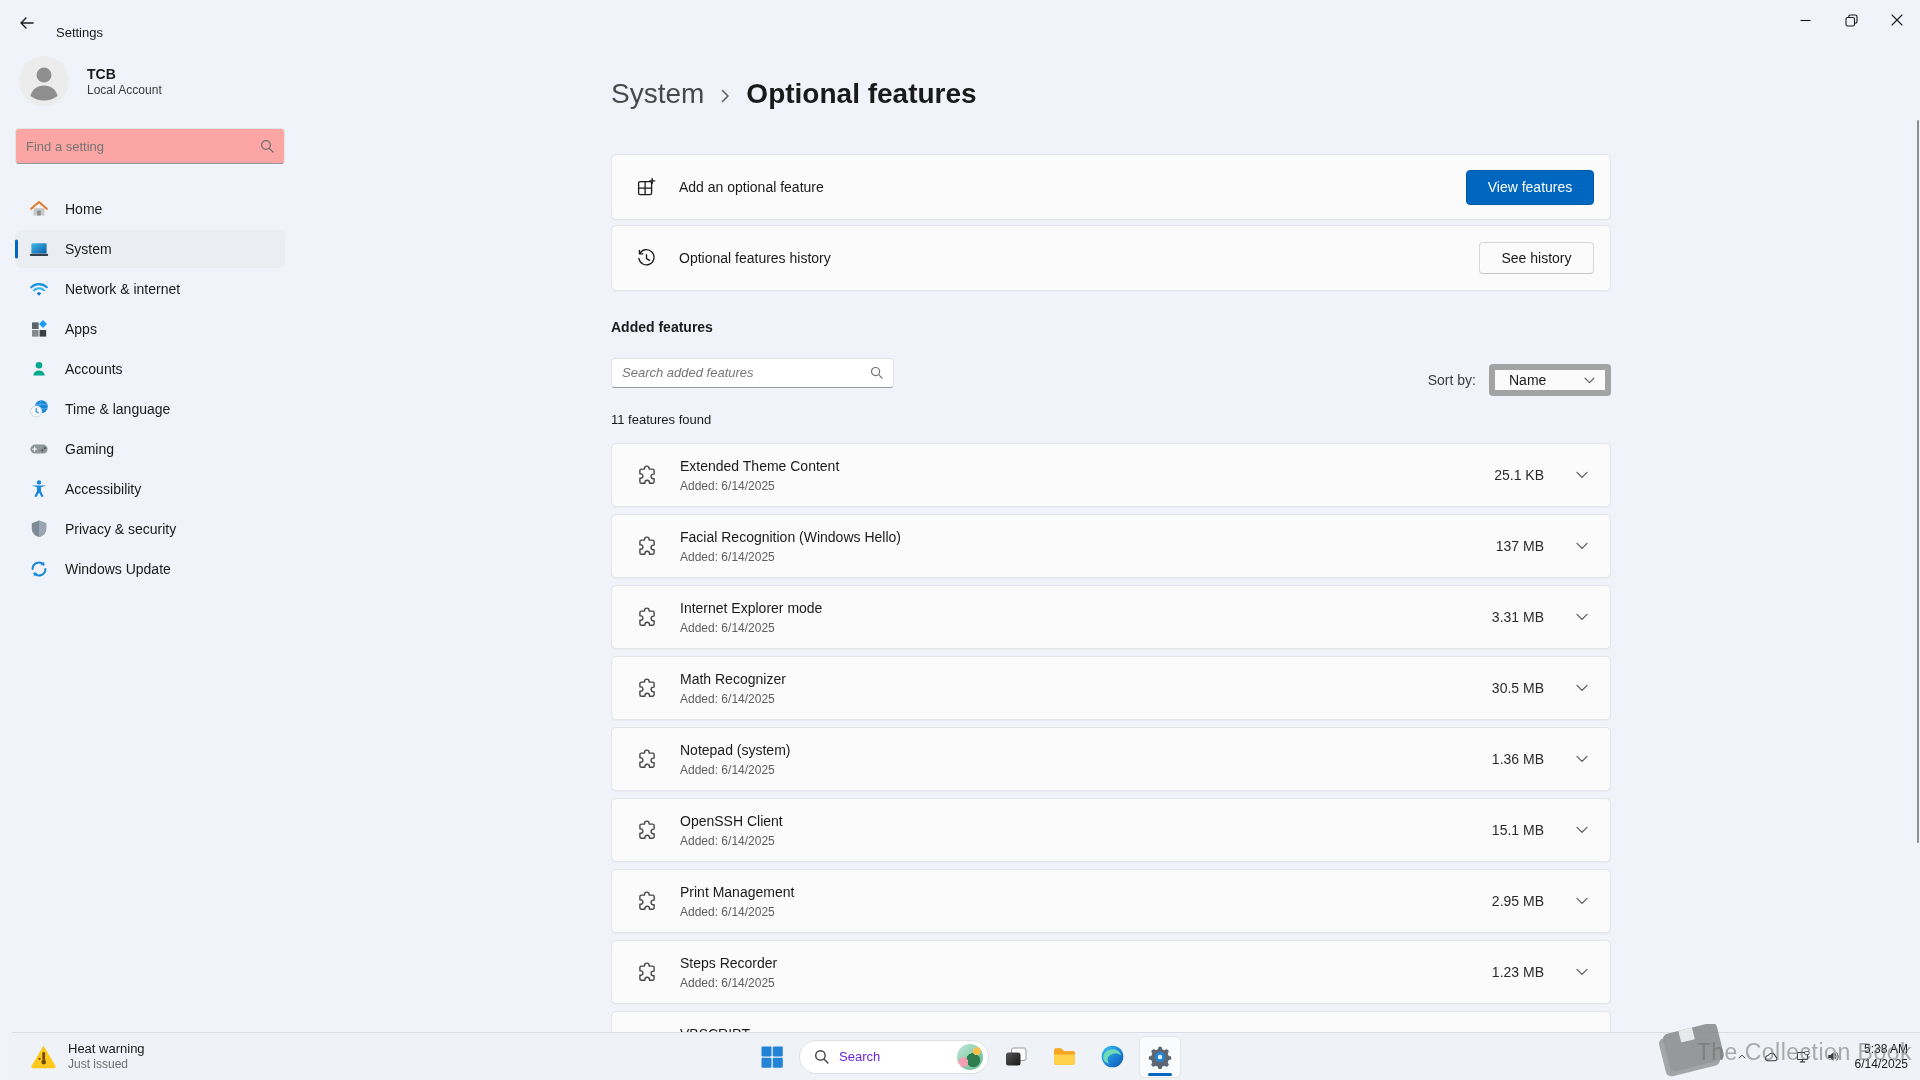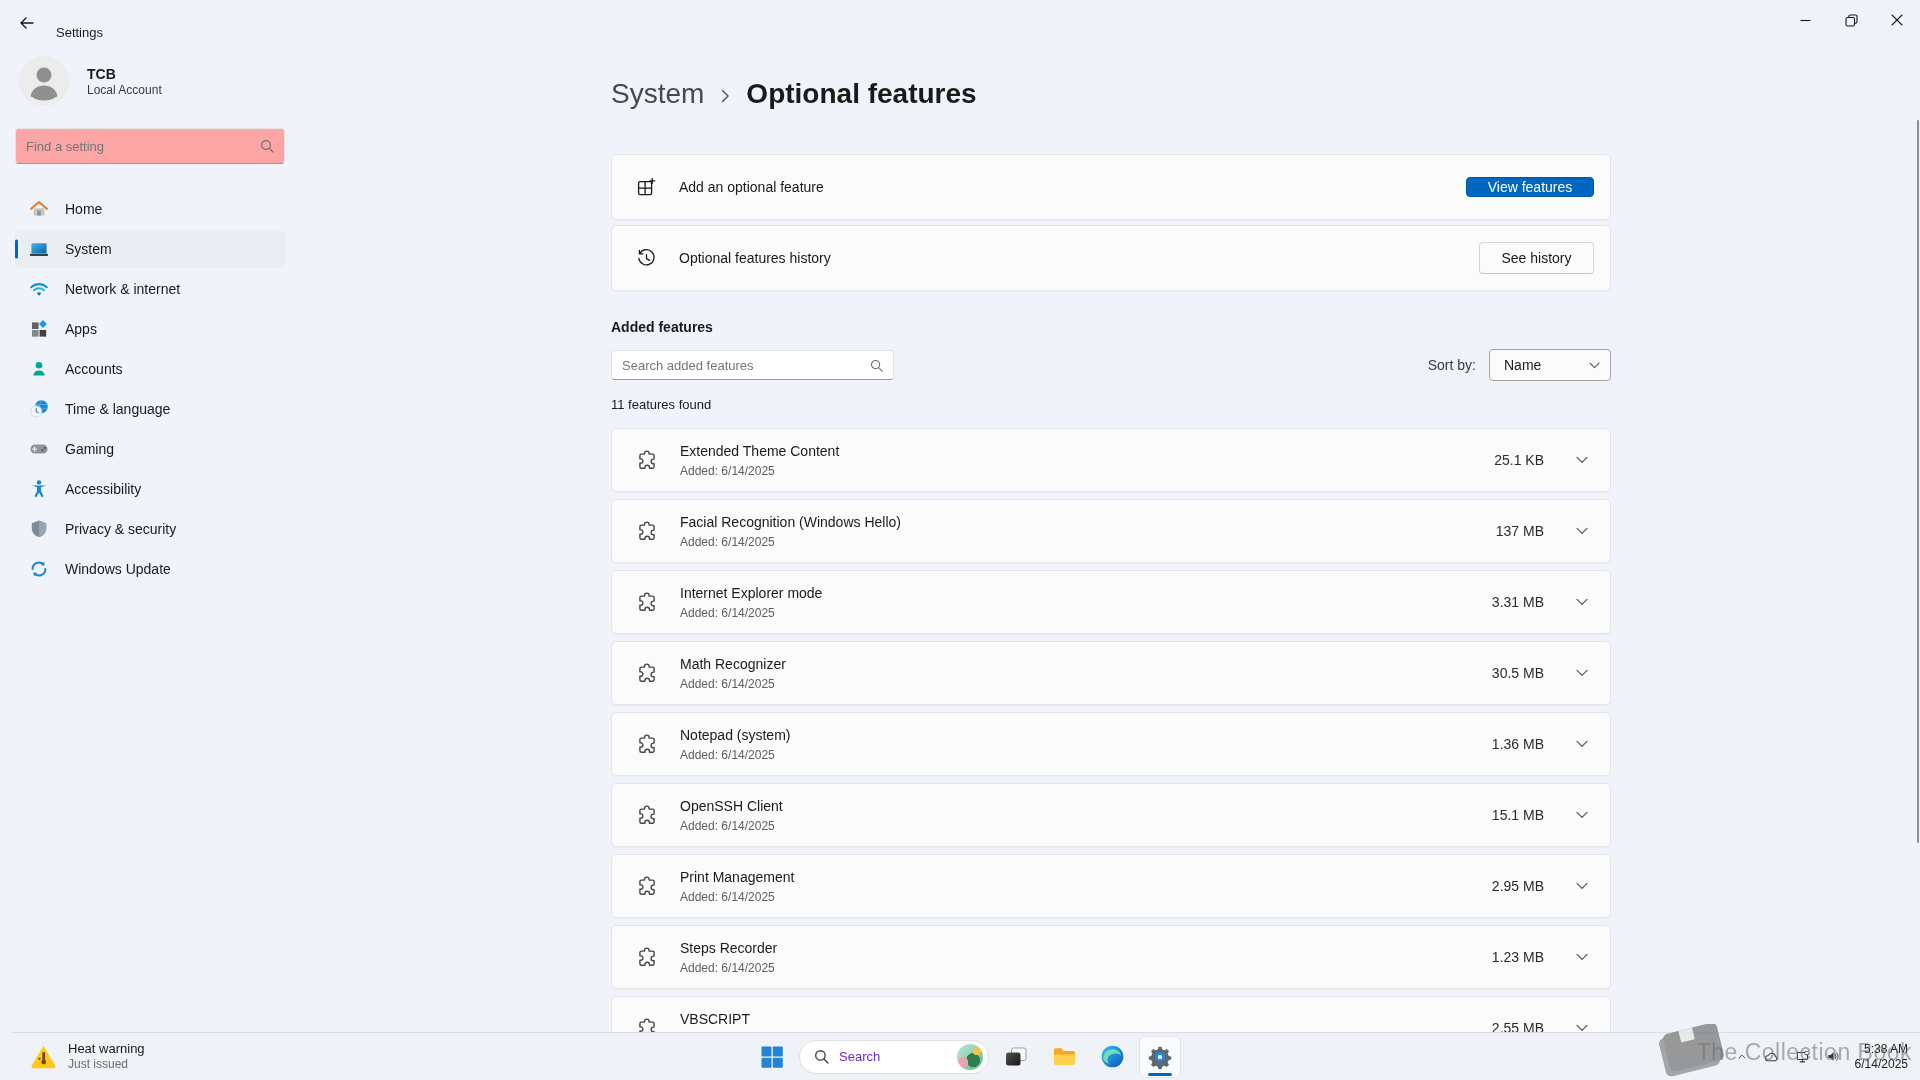--- a/index.html
+++ b/index.html
@@ -39,32 +39,32 @@
   .page { position:absolute; left:300px; top:40px; right:0; bottom:48px; }
   .content { width:1000px; margin-left:311px; padding-top:34px; }
   .breadcrumb { height:40px; display:flex; align-items:center; font-size:28px; }
   .crumb-parent { color:#494949; cursor:pointer; }
   .crumb-sep { margin:3px 16px 0 16px; }
   .crumb-current { font-weight:bold; color:#1A1A1A; }
 
   .cards { margin-top:40px; }
   .card { height:66px; background:#FBFBFB; border:1px solid #E5E5E8; border-radius:5px; display:flex; align-items:center; padding:0 16px 0 24px; margin-bottom:5px; box-shadow:0 1px 1px rgba(0,0,0,.03); }
   .card-label { font-size:14px; margin-left:22px; }
-  .btn-primary { margin-left:auto; min-width:128px; height:20px; display:flex; align-items:center; justify-content:center; background:#0067C0; color:#FFFFFF; font-size:14px; border-radius:4px; border:1px solid #0058A8; cursor:pointer; }
+  .btn-primary { margin-left:auto; min-width:128px; height:35px; display:flex; align-items:center; justify-content:center; background:#0067C0; color:#FFFFFF; font-size:14px; border-radius:4px; border:1px solid #0058A8; cursor:pointer; }
   .btn-secondary { margin-left:auto; min-width:115px; height:32px; display:flex; align-items:center; justify-content:center; background:#FBFBFB; color:#1A1A1A; font-size:14px; border-radius:4px; border:1px solid #D6D6D9; border-bottom-color:#C6C6C9; cursor:pointer; }
 
   .section-heading { margin-top:28px; font-size:14px; font-weight:bold; }
   .list-controls { margin-top:14px; display:flex; align-items:center; }
   .feature-search { position:relative; width:283px; height:30px; background:#FFFFFF; border:1px solid #E3E3E6; border-bottom-color:#999; border-radius:4px; display:flex; align-items:center; }
-  .feature-search input { flex:1; border:none; outline:none; background:transparent; font-family:"Liberation Sans",sans-serif; font-size:13px; padding:0 10px; color:#1A1A1A; }
+  .feature-search input { flex:1; border:none; outline:none; background:transparent; font-family:"Liberation Sans",sans-serif; font-size:13px; padding:0 10px; color:#1A1A1A;font-style:italic; }
   .feature-search input::placeholder { color:#767676; }
   .feature-search .mag { margin-right:10px; }
-  .sort-group { margin-left:auto; display:flex; align-items:center; gap:13px; }
+  .sort-group { margin-left:auto; display:flex; align-items:center; gap:13px;margin-top:15px; }
   .sort-label { font-size:14px; color:#3A3A3A; }
-  .dropdown { width:122px; height:32px; background:#FBFBFB; border:1px solid #a3a3a3; border-radius:4px; display:flex; align-items:center; padding:0 10px 0 14px; font-size:14px; cursor:pointer; }
+  .dropdown { width:122px; height:32px; background:#FBFBFB; border:6px solid #a3a3a3; border-radius:4px; display:flex; align-items:center; padding:0 10px 0 14px; font-size:14px; cursor:pointer; }
   .dropdown .chev { margin-left:auto; }
 
   .results-count { margin-top:16px; font-size:13px; color:#1A1A1A; }
 
   .feature-list { margin-top:16px; }
   .feature-row { height:64px; background:#FBFBFB; border:1px solid #E5E5E8; border-radius:5px; display:flex; align-items:center; padding:0 18px 0 24px; margin-bottom:7px; box-shadow:0 1px 1px rgba(0,0,0,.03); }
   .f-text { margin-left:22px; }
   .f-name { font-size:14px; color:#1A1A1A; line-height:17px; }
   .f-added { font-size:12px; color:#5E5E5E; margin-top:4px; }
   .f-right { margin-left:auto; display:flex; align-items:center; gap:28px; }

